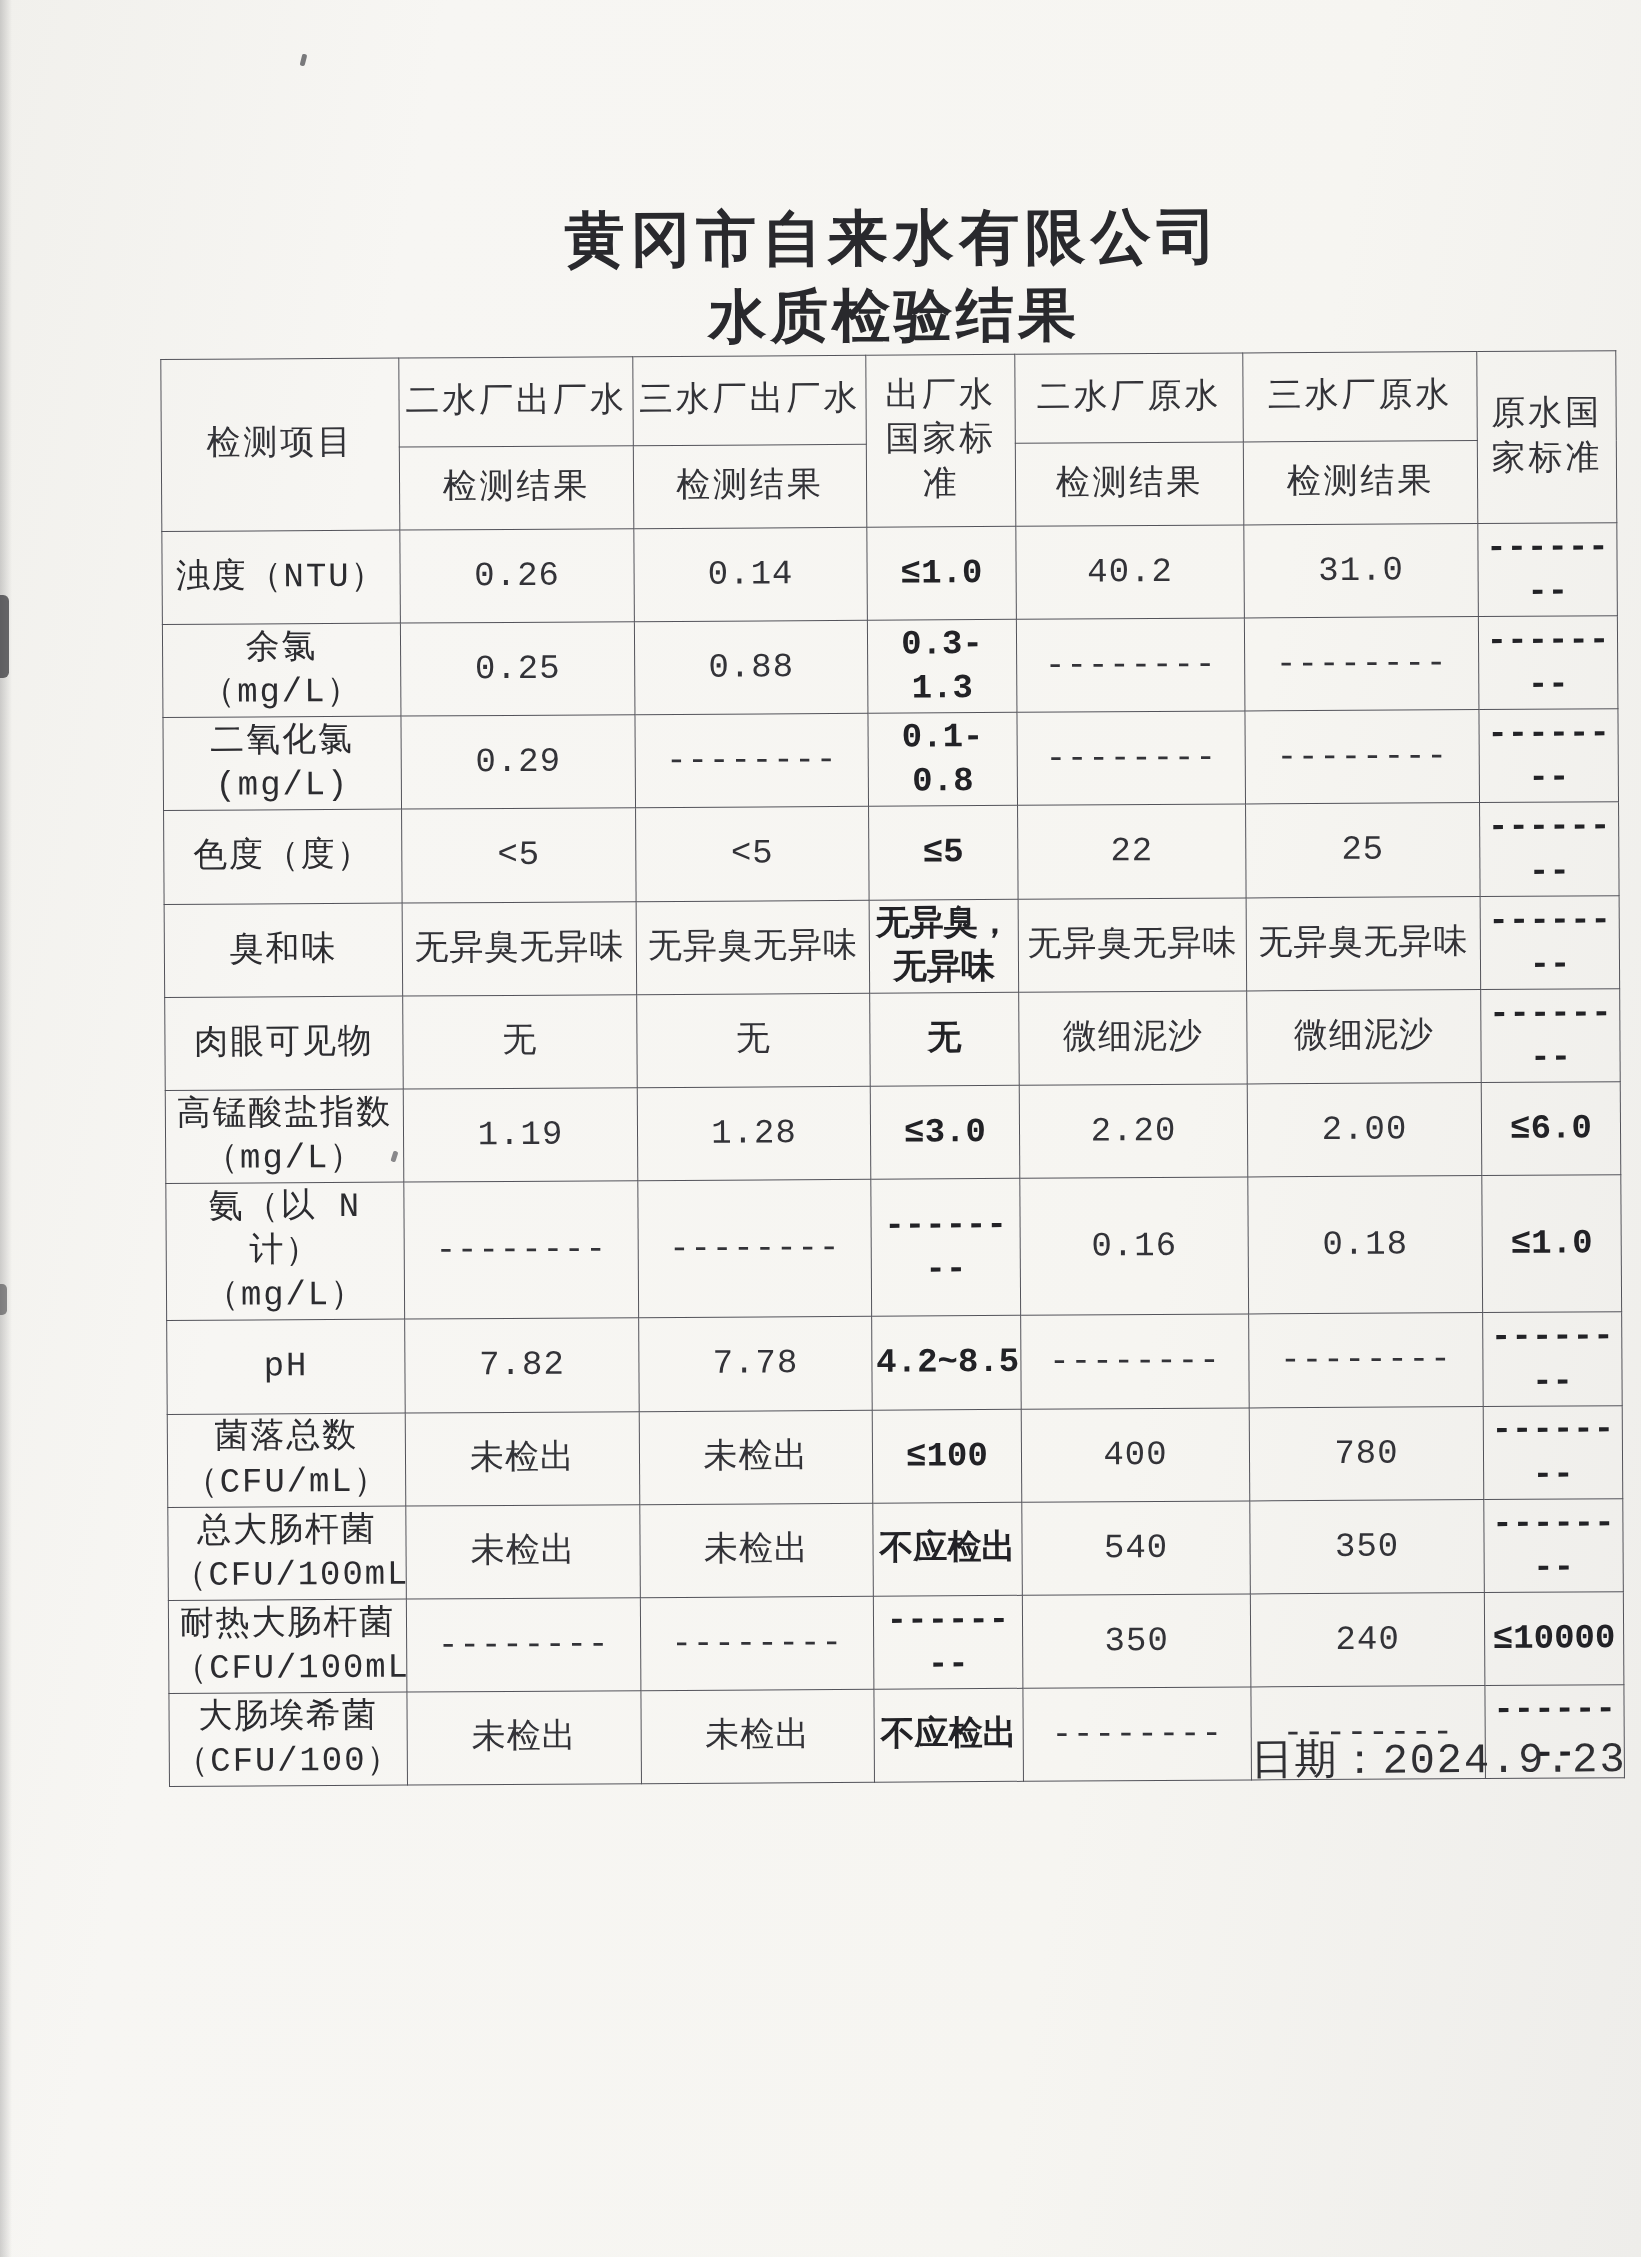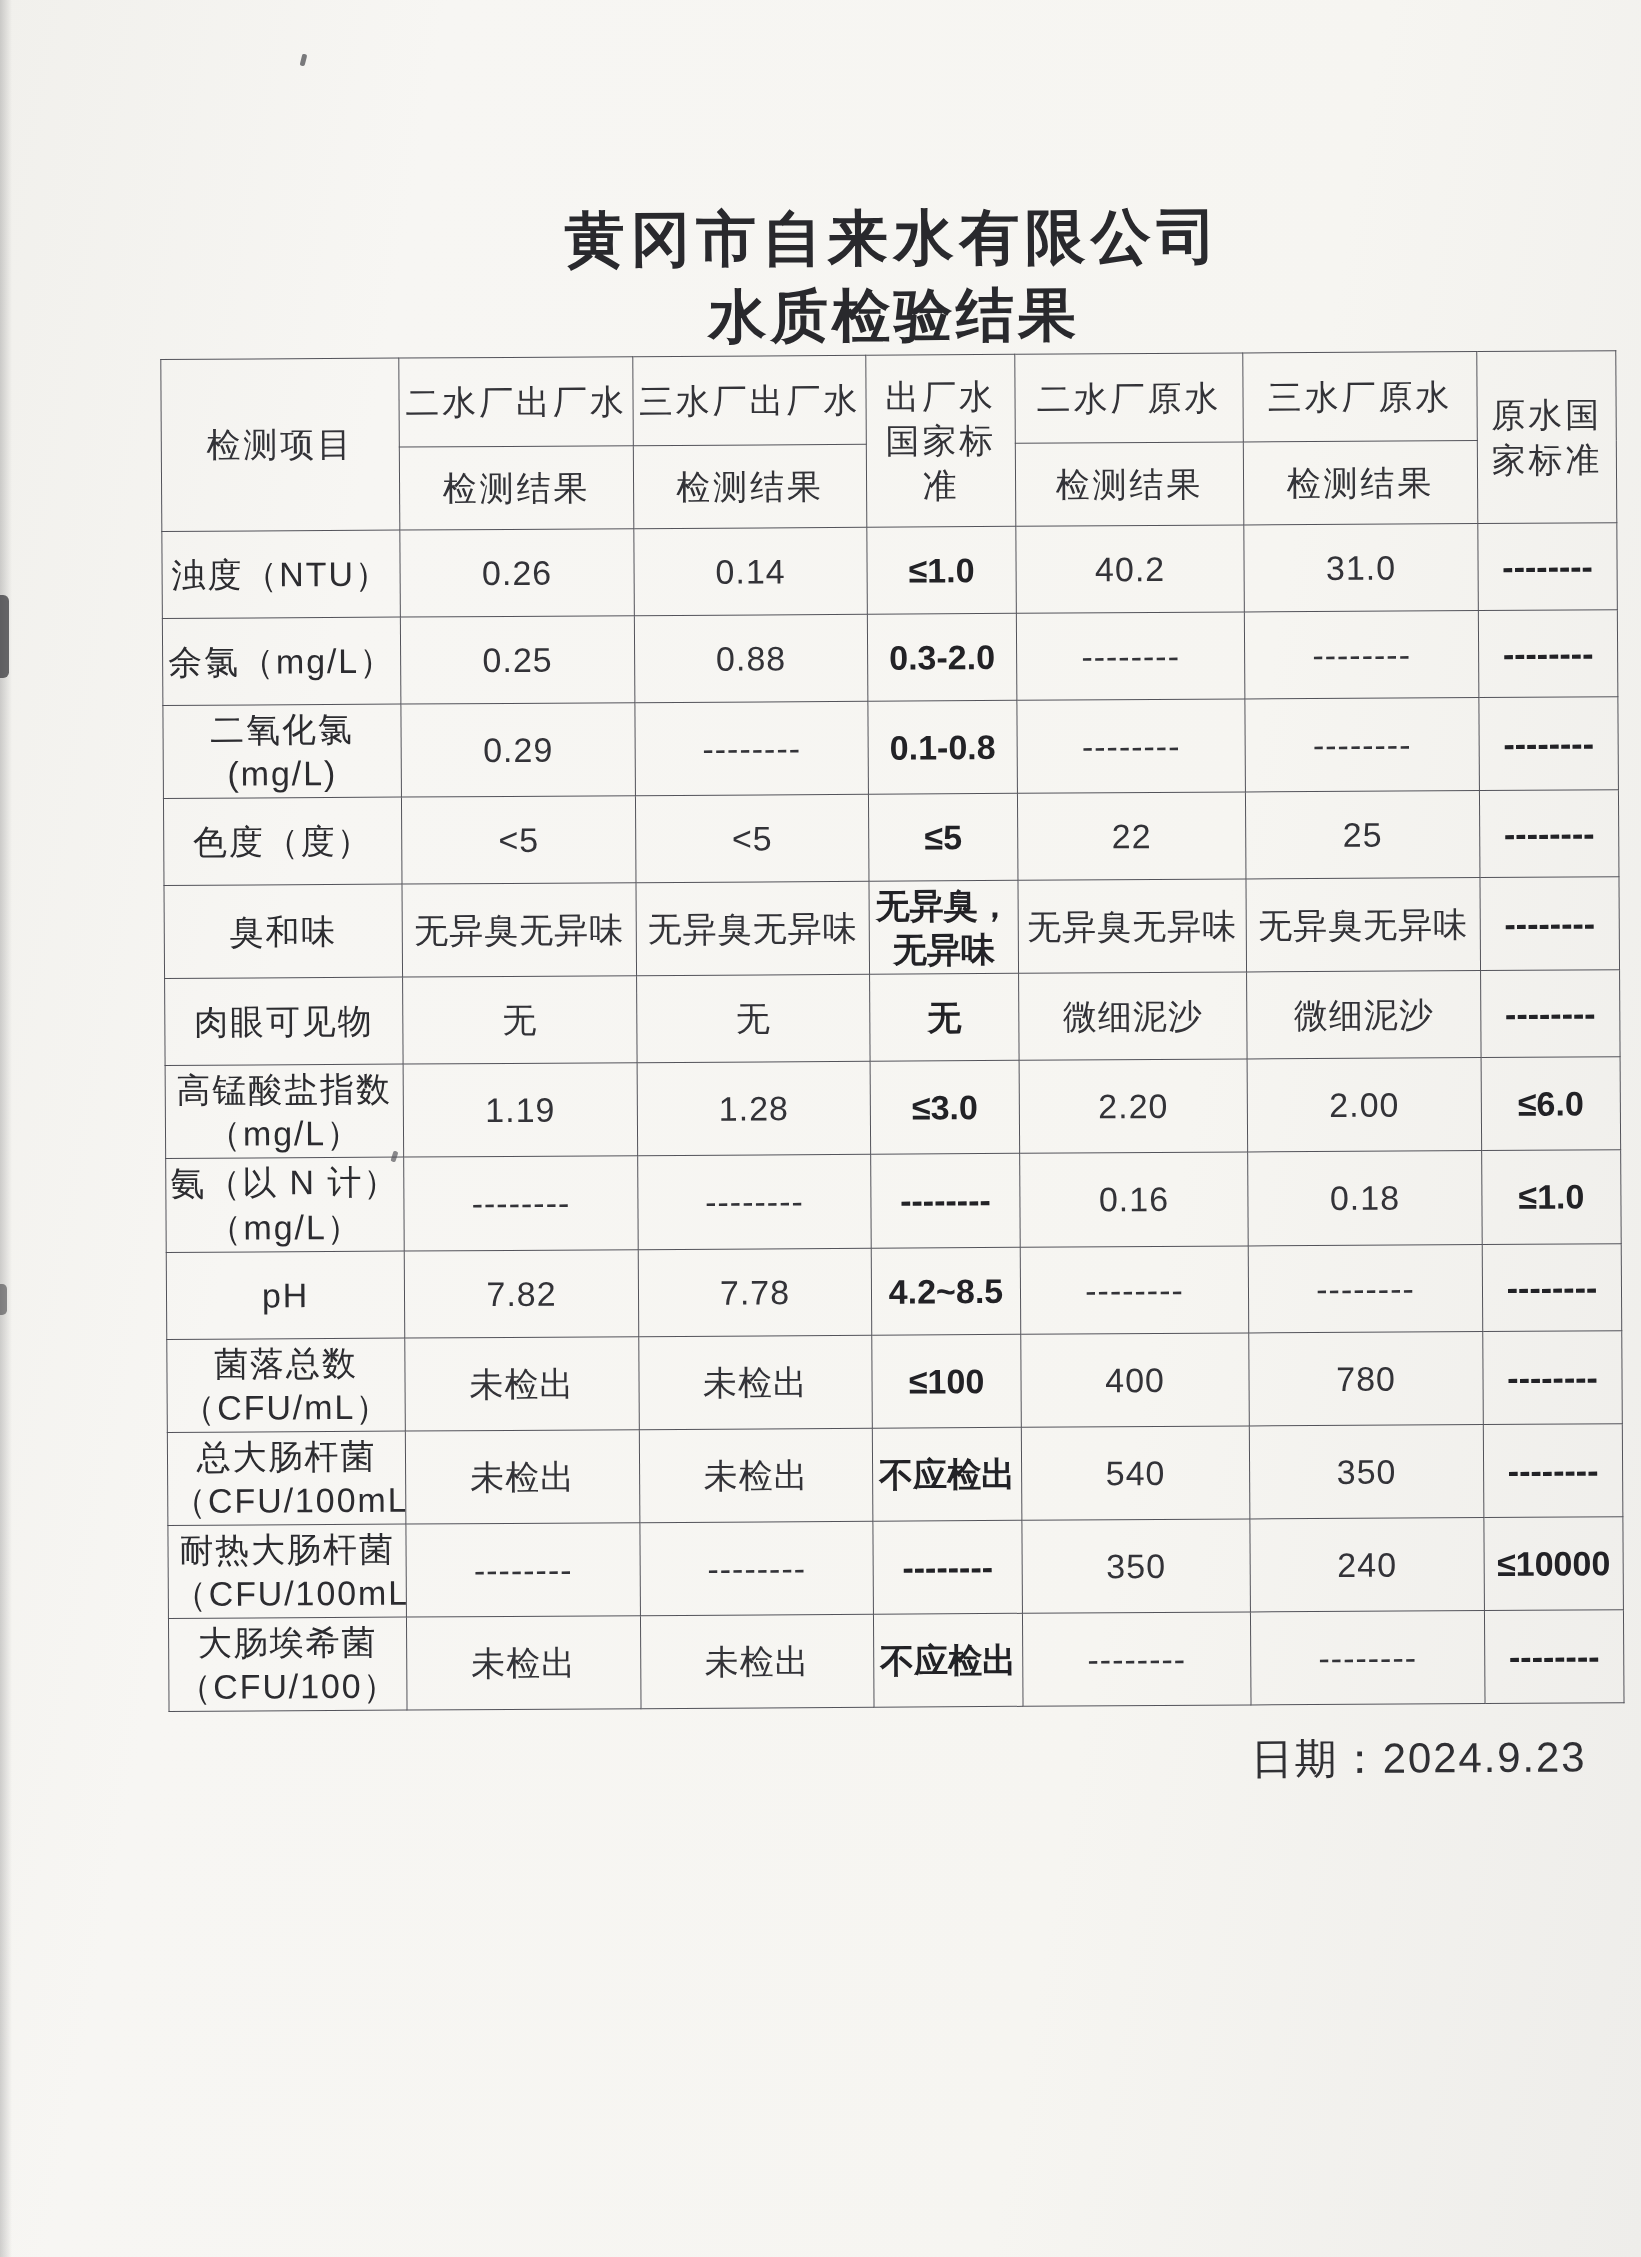--- a/index.html
+++ b/index.html
@@ -1,21 +1,21 @@
 <!DOCTYPE html>
 <html><head>
 <meta charset="utf-8">
 <style>
   html,body { margin:0; padding:0; }
   .page {
     position:relative;
     width:1641px; height:2257px;
     overflow:hidden;
     background: linear-gradient(100deg,#f1f0ec 0%, #f7f6f3 22%, #f6f5f1 68%, #eeedea 100%);
-    font-family:Liberation Sans, sans-serif;
+    font-family:Liberation Mono, monospace;
     color:#2c2c30;
   }
   
   .edge-left {
     position:absolute; left:0; top:0; width:11.6px; height:100%;
     background:linear-gradient(to right, rgba(45,45,50,0.20), rgba(45,45,50,0));
   }
   .blob { position:absolute; background:#3a3a3e; }
   .blob-a { left:0; top:595px; width:8.7px; height:83px; border-radius:0 5.8px 5.8px 0; opacity:.75; }
   .blob-b { left:0; top:1284px; width:6.8px; height:31px; border-radius:0 4.8px 4.8px 0; opacity:.55; }
@@ -114,21 +114,21 @@
           <td class="val">0.14</td>
           <td class="std">≤1.0</td>
           <td class="val">40.2</td>
           <td class="val">31.0</td>
           <td class="std">--------</td>
         </tr>
         <tr>
           <td class="item">余氯（mg/L）</td>
           <td class="val">0.25</td>
           <td class="val">0.88</td>
-          <td class="std">0.3-2.0</td>
+          <td class="std">0.3-1.3</td>
           <td class="val">--------</td>
           <td class="val">--------</td>
           <td class="std">--------</td>
         </tr>
         <tr>
           <td class="item">二氧化氯(mg/L)</td>
           <td class="val">0.29</td>
           <td class="val">--------</td>
           <td class="std">0.1-0.8</td>
           <td class="val">--------</td>

